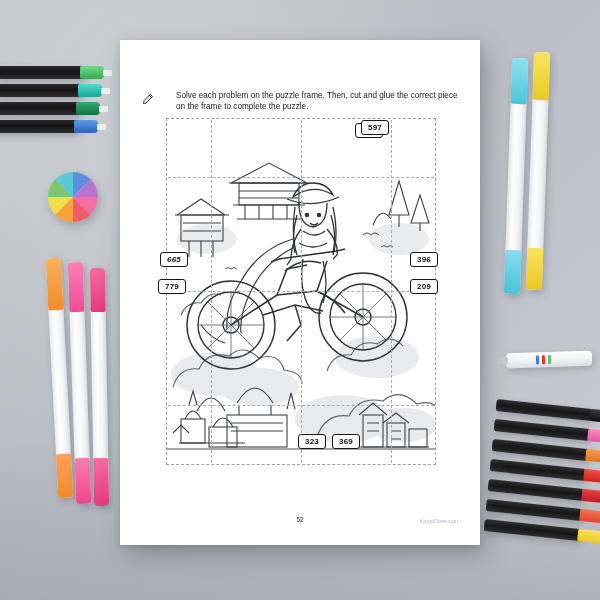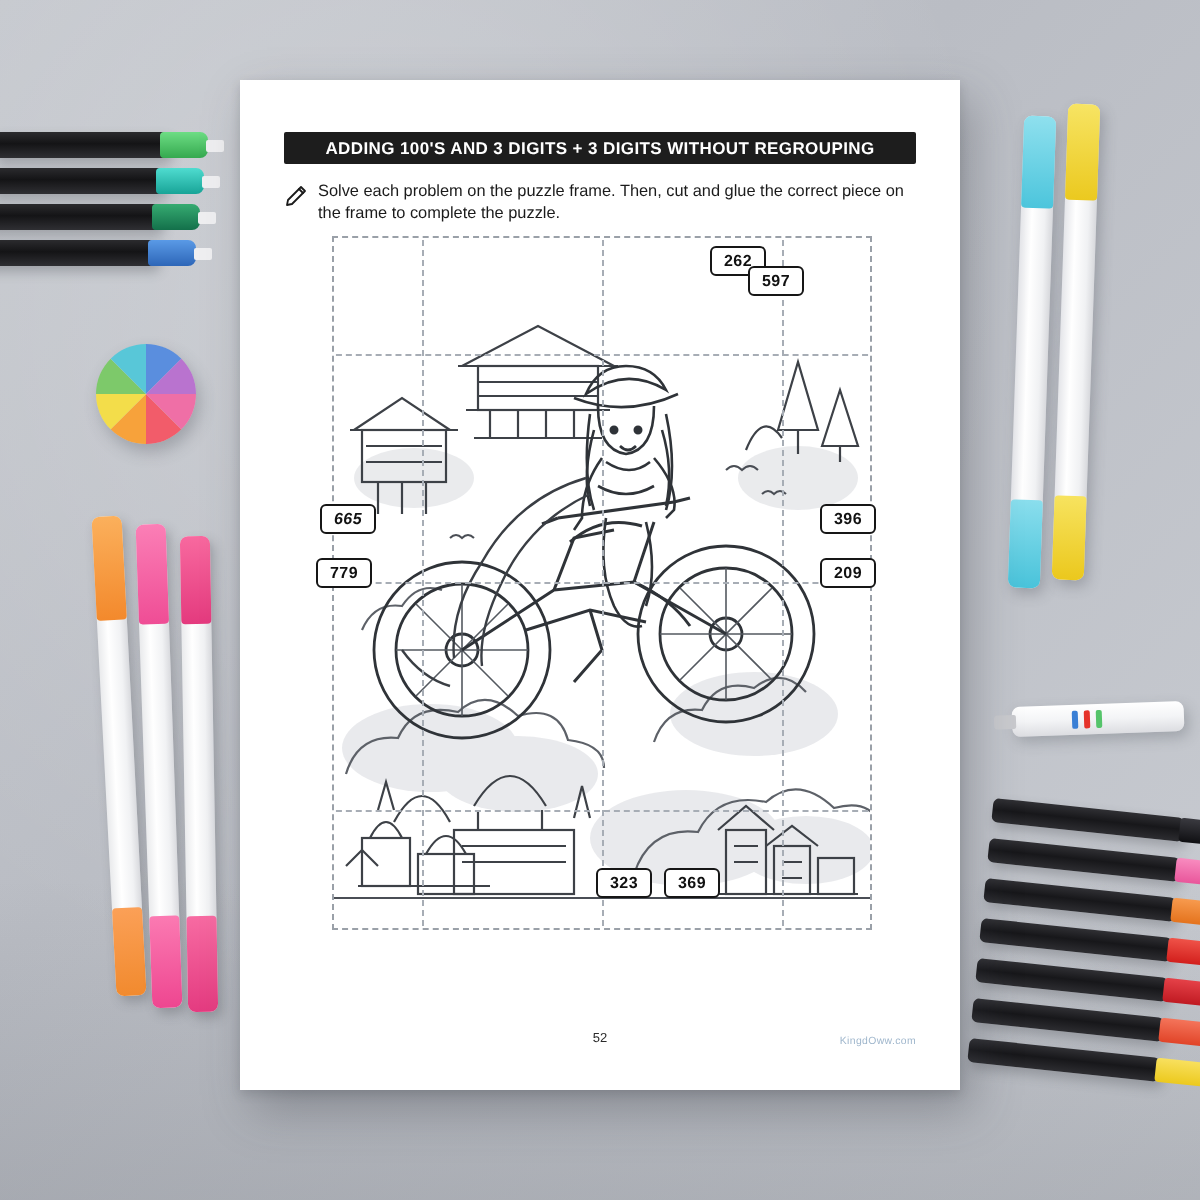--- a/index.html
+++ b/index.html
@@ -63,21 +63,21 @@
     text-align: center;
     border-radius: 1px;
   }
   .instructions {
     position: absolute;
     left: 22px;
     top: 50px;
     width: 316px;
     display: flex;
     align-items: flex-start;
-    gap: 5px;
+    gap: 22px;
   }
   .pencil-icon {
     flex: 0 0 auto;
     margin-top: 1px;
   }
   .instructions-text {
     font-size: 8.2px;
     line-height: 1.35;
     color: #1b1b1b;
   }
@@ -377,21 +377,20 @@
   </div>
   <div class="marker mk-fan" style="left:484px; top:524px; transform:rotate(6deg);">
     <div class="body"></div>
     <div class="cap" style="background:linear-gradient(180deg,#f8e05e,#ecc91d);"></div>
 
   </div>
 
   <div id="page">
     <div class="page-inner">
 
-      <div class="title-bar">ADDING 100'S AND 3 DIGITS + 3 DIGITS WITHOUT REGROUPING</div>
 
       <div class="instructions">
         <span class="pencil-icon">
           <svg width="12" height="12" viewBox="0 0 24 24" fill="none" stroke="#1b1b1b" stroke-width="1.8" stroke-linecap="round" stroke-linejoin="round">
             <path d="M17 3l4 4L8 20l-5 1 1-5z"></path>
             <path d="M15 5l4 4"></path>
           </svg>
         </span>
         <span class="instructions-text">Solve each problem on the puzzle frame. Then, cut and glue the correct piece on the frame to complete the puzzle.</span>
       </div>
@@ -546,21 +545,21 @@
 
         <div class="cut-v" style="left:44px;"></div>
         <div class="cut-v" style="left:134px;"></div>
         <div class="cut-v" style="left:224px;"></div>
         <div class="cut-h" style="top:58px;"></div>
         <div class="cut-h" style="top:172px;"></div>
         <div class="cut-h" style="top:286px;"></div>
       </div>
 
       <div class="ans" style="left:235px; top:83px;">262</div>
-      <div class="ans" style="left:254px; top:80px;margin-top:13px;">597</div>
+      <div class="ans" style="left:241px; top:80px;">597</div>
       <div class="ans" style="left:40px; top:212px;font-style:italic;">665</div>
       <div class="ans" style="left:38px; top:239px;">779</div>
       <div class="ans" style="left:290px; top:212px;">396</div>
       <div class="ans" style="left:290px; top:239px;">209</div>
       <div class="ans" style="left:178px; top:394px;">323</div>
       <div class="ans" style="left:212px; top:394px;">369</div>
 
       <div class="page-number">52</div>
       <div class="page-credit">KingdOww.com</div>
     </div>

